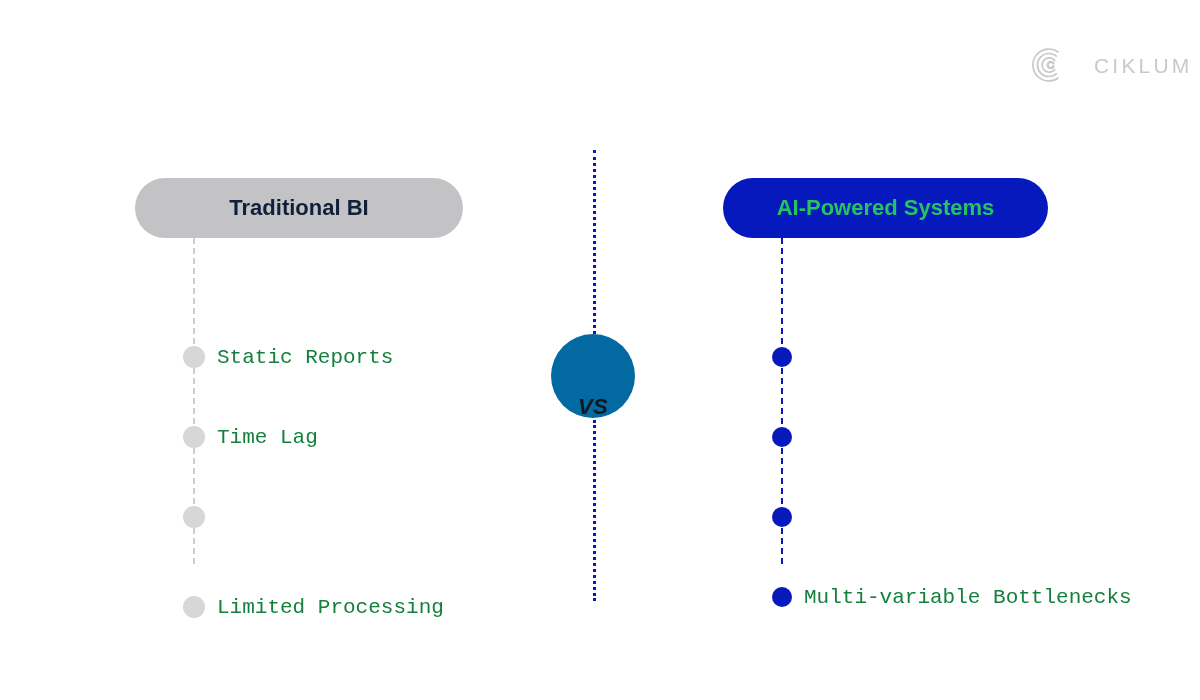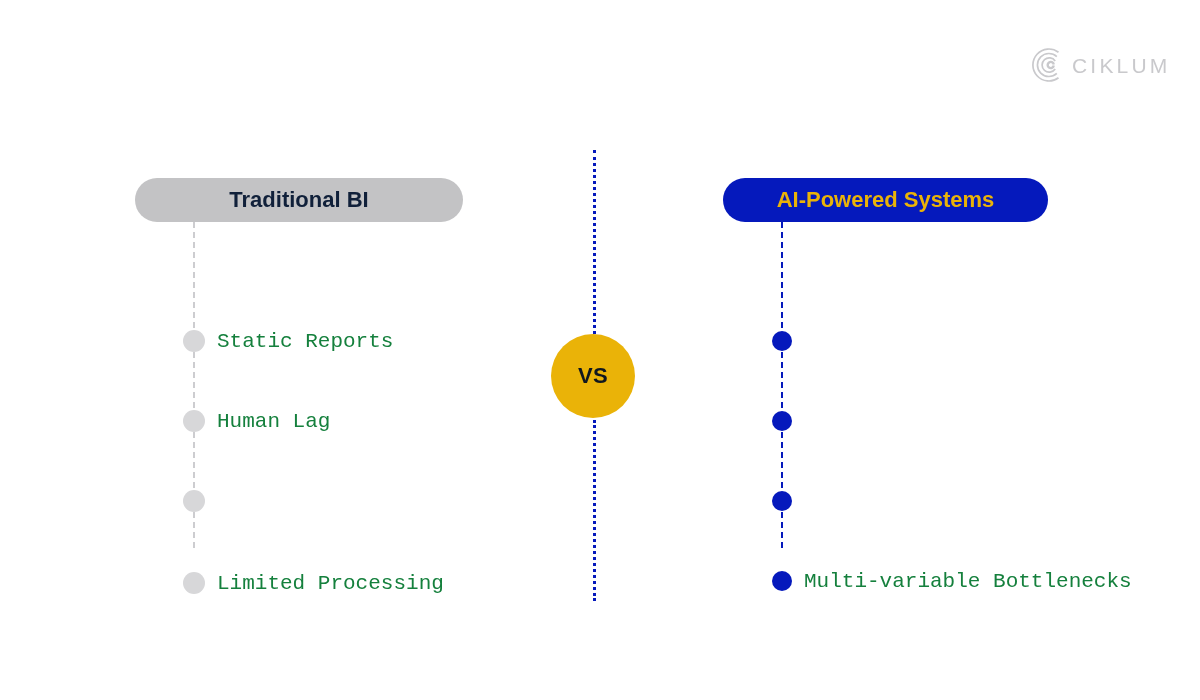--- a/index.html
+++ b/index.html
@@ -20,21 +20,21 @@
     background: #ffffff;
   }
 
   
   #brand {
     position: absolute;
     left: 1028px;
     top: 45px;
     display: flex;
     align-items: center;
-    gap: 4px;
+    gap: 26px;
   }
   #brand-mark {
     width: 40px;
     height: 40px;
     display: block;
   }
   #brand-word {
     font-size: 21px;
     letter-spacing: 3.2px;
     color: #c9c9cc;
@@ -62,43 +62,44 @@
   }
 
   
   #vs-badge {
     position: absolute;
     left: 551px;
     top: 334px;
     width: 84px;
     height: 84px;
     border-radius: 50%;
-    background: #eab308;
-    display: flex;
-    align-items: center;
+    background: #0369a1;
+    display: flex;
+    align-items: flex-end;
     justify-content: center;
+    font-style: italic;
   }
   #vs-badge-label {
     font-size: 22px;
     font-weight: 700;
     color: #10171f;
     letter-spacing: 0.4px;
     line-height: 1;
   }
 
   
   .column {
     position: absolute;
     top: 178px;
   }
   #column-left  { left: 135px; width: 430px; }
   #column-right { left: 723px; width: 450px; }
 
   .column-header {
-    height: 44px;
+    height: 60px;
     border-radius: 30px;
     display: flex;
     align-items: center;
     justify-content: center;
     box-sizing: border-box;
     padding: 8px 24px;
   }
   #column-left .column-header {
     width: 328px;
     background: #C3C3C5;
@@ -107,21 +108,21 @@
     width: 325px;
     background: #0519BC;
   }
   .column-header-label {
     font-size: 22px;
     font-weight: 700;
     line-height: 1;
     white-space: nowrap;
   }
   #column-left .column-header-label  { color: #10203a; }
-  #column-right .column-header-label { color: #eab308; }
+  #column-right .column-header-label { color: #22c55e; }
 
   
   .timeline {
     position: relative;
     margin-top: 0;
   }
   .timeline-track {
     position: absolute;
     top: 0;
     width: 0;
@@ -197,26 +198,26 @@
     </div>
     <div class="timeline">
       <div class="timeline-track"></div>
 
       <div class="list-item" style="top:107px">
         <span class="bullet"></span>
         <span class="list-item-label">Static Reports</span>
       </div>
       <div class="list-item" style="top:187px">
         <span class="bullet"></span>
-        <span class="list-item-label">Human Lag</span>
+        <span class="list-item-label">Time Lag</span>
       </div>
       <div class="list-item" style="top:267px">
         <span class="bullet"></span>
       </div>
-      <div class="list-item" style="top:349px">
+      <div class="list-item" style="top:357px">
         <span class="bullet"></span>
         <span class="list-item-label">Limited Processing</span>
       </div>
     </div>
   </div>
 
   <div class="column" id="column-right">
     <div class="column-header">
       <span class="column-header-label">AI-Powered Systems</span>
     </div>

